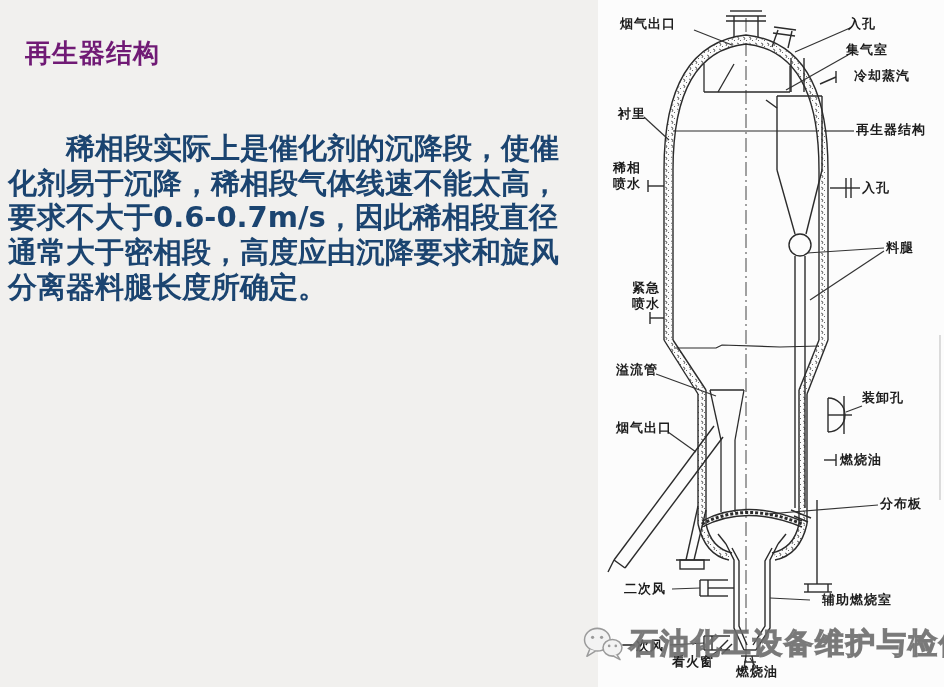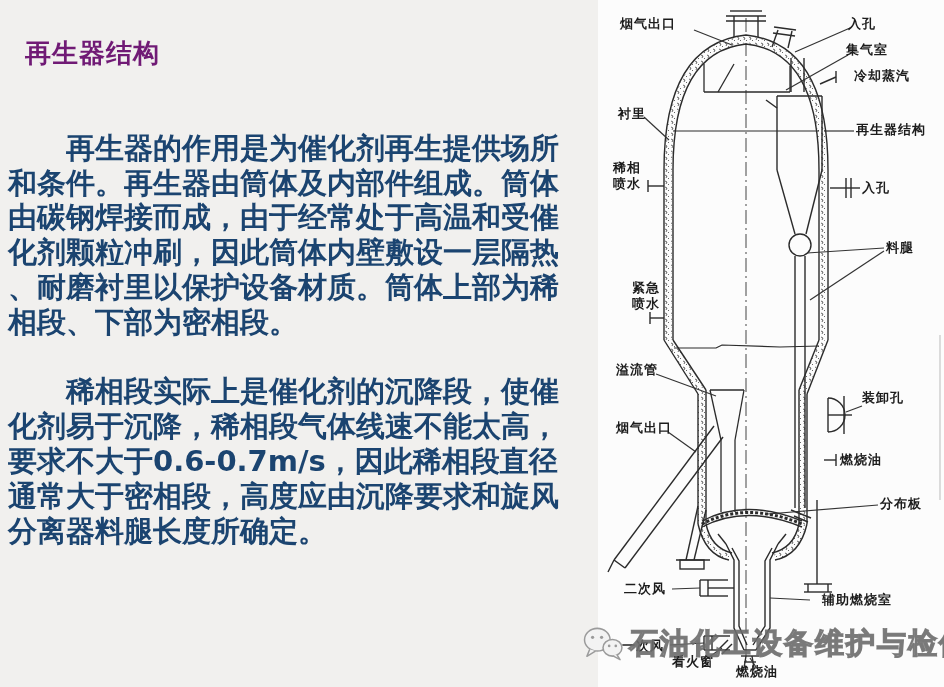--- a/index.html
+++ b/index.html
@@ -62,26 +62,20 @@
   }
 </style>
 </head>
 <body>
 
 <div class="page">
 
   <div class="text-panel">
     <h1 class="slide-title">再生器结构</h1>
     <div class="body-text">
-      <p>　　再生器的作用是为催化剂再生提供场所
-和条件。再生器由筒体及内部件组成。筒体
-由碳钢焊接而成，由于经常处于高温和受催
-化剂颗粒冲刷，因此筒体内壁敷设一层隔热
-、耐磨衬里以保护设备材质。筒体上部为稀
-相段、下部为密相段。</p>
       <p>　　稀相段实际上是催化剂的沉降段，使催
 化剂易于沉降，稀相段气体线速不能太高，
 要求不大于0.6-0.7m/s，因此稀相段直径
 通常大于密相段，高度应由沉降要求和旋风
 分离器料腿长度所确定。</p>
     </div>
   </div>
 
   <div class="diagram">
 

